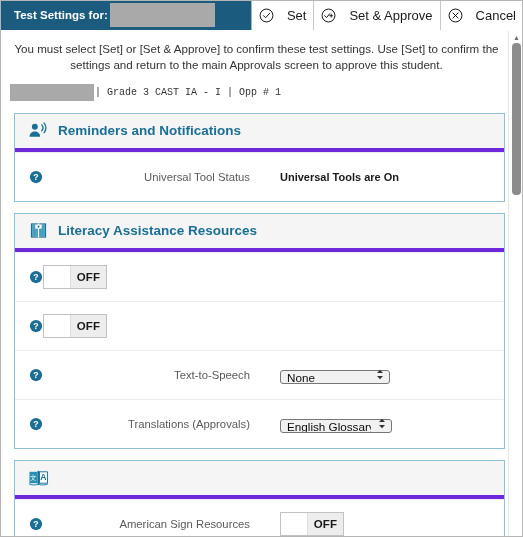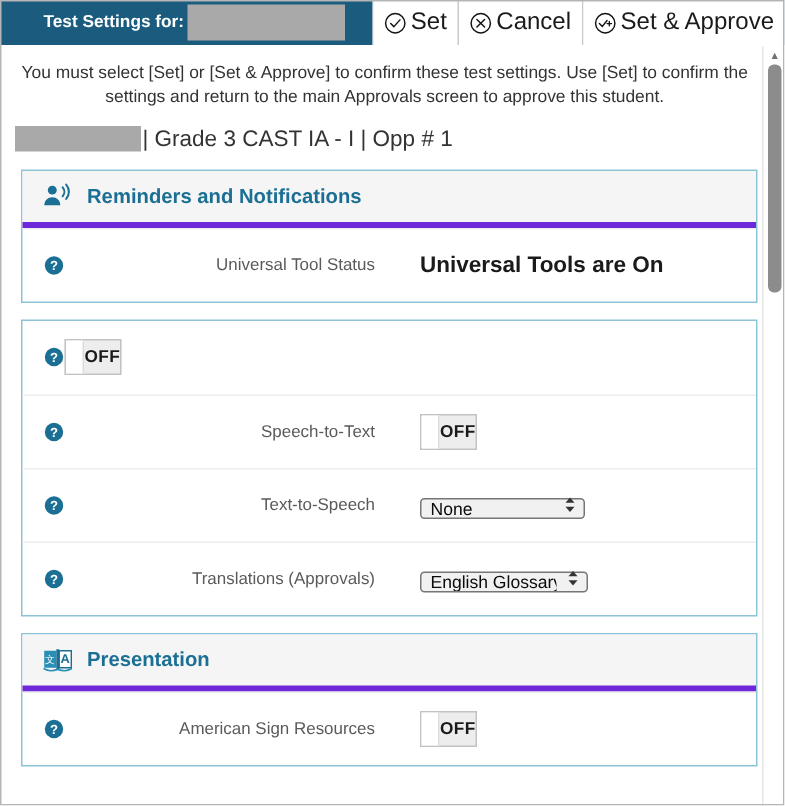--- a/index.html
+++ b/index.html
@@ -18,21 +18,21 @@
   #topbar {
     height: 30px;
     background: #1b5c7e;
     display: flex;
     align-items: stretch;
     position: relative;
   }
   #topbar-title-wrap {
     display: flex;
     align-items: center;
-    padding-left: 29px;
+    padding-left: 14px;
     flex: 1 1 auto;
     min-width: 0;
   }
   #topbar-title {
     color: #ffffff;
     font-size: 11.5px;
     font-weight: bold;
     white-space: nowrap;
   }
   .redaction {
@@ -46,46 +46,47 @@
   }
   #topbar-actions {
     display: flex;
     align-items: stretch;
     background: #ffffff;
     border-left: 1px solid #9fb9c7;
   }
   .action-btn {
     display: flex;
     align-items: center;
-    gap: 3px;
+    gap: 13px;
     padding: 14px 7px;
     background: #ffffff;
     border-right: 1px solid #c9c9c9;
     color: #1a1a1a;
-    font-size: 16px;
+    font-size: 13px;
     cursor: pointer;
     white-space: nowrap;
   }
   .action-btn:last-child { border-right: none; }
   .action-btn svg { display: block; }
 
   
   #instructions {
     padding: 11px 20px 4px 10px;
     color: #333333;
     font-size: 11.6px;
     line-height: 1.42;
     text-align: center;
   }
   #breadcrumb {
     display: flex;
     align-items: center;
     padding: 6px 10px 8px 10px;
-    font-size: 15px;
+    font-size: 10px;
     color: #333333;
+    font-family: Liberation Mono, monospace;
   }
   #breadcrumb-redaction {
     width: 84px;
     height: 17px;
     margin-right: 1px;
   }
   #breadcrumb-text { white-space: nowrap; }
 
   
   #sections {
@@ -136,29 +137,29 @@
   }
   .row-control {
     flex: 0 0 auto;
     width: 214px;
     display: flex;
     align-items: center;
     justify-content: flex-start;
   }
   .row-value {
     color: #1a1a1a;
-    font-size: 15px;
+    font-size: 11px;
     font-weight: bold;
   }
 
   
   .toggle {
     display: flex;
     align-items: stretch;
-    width: 38px;
+    width: 64px;
     height: 24px;
     border: 1px solid #c2c2c2;
     background: #ededed;
     cursor: pointer;
     user-select: none;
   }
   .toggle-knob {
     width: 27px;
     background: #ffffff;
     border-right: 1px solid #dcdcdc;
@@ -253,35 +254,35 @@
           <path d="M6 10.2 L8.8 13 L14.2 7" fill="none" stroke="#111" stroke-width="1.3" stroke-linecap="round" stroke-linejoin="round"></path>
         </svg>
       </span>
       <span>Set</span>
     </div>
 
     <div class="action-btn">
       <span>
         <svg width="15" height="15" viewBox="0 0 20 20">
           <circle cx="10" cy="10" r="8.6" fill="none" stroke="#111" stroke-width="1.3"></circle>
-          <path d="M6.6 6.6 L13.4 13.4 M13.4 6.6 L6.6 13.4" stroke="#111" stroke-width="1.3" stroke-linecap="round"></path>
-        </svg>
-      </span>
-      <span>Cancel</span>
+          <path d="M4.8 10.2 L7.4 12.8 L11.6 7.6" fill="none" stroke="#111" stroke-width="1.3" stroke-linecap="round" stroke-linejoin="round"></path>
+          <path d="M13.6 8.3 L13.6 12.3 M11.6 10.3 L15.6 10.3" stroke="#111" stroke-width="1.2" stroke-linecap="round"></path>
+        </svg>
+      </span>
+      <span>Set &amp; Approve</span>
     </div>
 
     <div class="action-btn">
       <span>
         <svg width="15" height="15" viewBox="0 0 20 20">
           <circle cx="10" cy="10" r="8.6" fill="none" stroke="#111" stroke-width="1.3"></circle>
-          <path d="M4.8 10.2 L7.4 12.8 L11.6 7.6" fill="none" stroke="#111" stroke-width="1.3" stroke-linecap="round" stroke-linejoin="round"></path>
-          <path d="M13.6 8.3 L13.6 12.3 M11.6 10.3 L15.6 10.3" stroke="#111" stroke-width="1.2" stroke-linecap="round"></path>
-        </svg>
-      </span>
-      <span>Set &amp; Approve</span>
+          <path d="M6.6 6.6 L13.4 13.4 M13.4 6.6 L6.6 13.4" stroke="#111" stroke-width="1.3" stroke-linecap="round"></path>
+        </svg>
+      </span>
+      <span>Cancel</span>
     </div>
 
   </div>
 </div>
 
 <div id="instructions">You must select [Set] or [Set &amp; Approve] to confirm these test settings. Use [Set] to confirm the settings and return to the main Approvals screen to approve this student.</div>
 
 <div id="breadcrumb">
   <span class="redaction" id="breadcrumb-redaction"></span>
   <span id="breadcrumb-text">| Grade 3 CAST IA - I | Opp # 1</span>
@@ -310,20 +311,33 @@
         </svg>
       </span>
       <span class="row-label">Universal Tool Status</span>
       <span class="row-control">
         <span class="row-value">Universal Tools are On</span>
       </span>
     </div>
   </div>
 
   <div class="section">
+    <div class="section-header">
+      <span class="section-icon">
+        <svg width="19" height="19" viewBox="0 0 20 20">
+          <rect x="2" y="2.5" width="16" height="15" fill="#1b6f94"></rect>
+          <rect x="3.3" y="3.8" width="13.4" height="12.4" fill="#ffffff"></rect>
+          <rect x="3.3" y="3.8" width="13.4" height="12.4" fill="#2a8fb5" opacity="0.85"></rect>
+          <rect x="9.4" y="2.5" width="1.2" height="15" fill="#ffffff"></rect>
+          <rect x="6.6" y="3.8" width="6.8" height="4.2" fill="#ffffff"></rect>
+          <circle cx="10" cy="5.9" r="1.1" fill="#1b6f94"></circle>
+        </svg>
+      </span>
+      <span class="section-title">Literacy Assistance Resources</span>
+    </div>
 
     <div class="row">
       <span class="help-icon">
         <svg width="14" height="14" viewBox="0 0 16 16">
           <circle cx="8" cy="8" r="7" fill="#1b6f94"></circle>
           <text x="8" y="11.6" text-anchor="middle" font-family="Liberation Sans, sans-serif" font-size="10" font-weight="bold" fill="#ffffff">?</text>
         </svg>
       </span>
       <span class="row-control">
         <span class="toggle">
@@ -333,21 +347,20 @@
       </span>
     </div>
 
     <div class="row">
       <span class="help-icon">
         <svg width="14" height="14" viewBox="0 0 16 16">
           <circle cx="8" cy="8" r="7" fill="#1b6f94"></circle>
           <text x="8" y="11.6" text-anchor="middle" font-family="Liberation Sans, sans-serif" font-size="10" font-weight="bold" fill="#ffffff">?</text>
         </svg>
       </span>
-      <span class="row-label">Speech-to-Text</span>
       <span class="row-control">
         <span class="toggle">
           <span class="toggle-knob"></span>
           <span class="toggle-text">OFF</span>
         </span>
       </span>
     </div>
 
     <div class="row">
       <span class="help-icon">
@@ -401,21 +414,20 @@
       <span class="section-icon">
         <svg width="21" height="19" viewBox="0 0 22 20">
           <path d="M1.5 4 h8.5 v12 h-8.5 z" fill="#2a8fb5"></path>
           <path d="M12 4 h8.5 v12 h-8.5 z" fill="#ffffff" stroke="#1b6f94" stroke-width="1"></path>
           <rect x="10" y="3" width="2" height="14" fill="#1b6f94"></rect>
           <text x="5.6" y="12.4" text-anchor="middle" font-family="Liberation Sans, sans-serif" font-size="7" fill="#ffffff">文</text>
           <text x="16.2" y="12.8" text-anchor="middle" font-family="Liberation Sans, sans-serif" font-size="9" font-weight="bold" fill="#1b6f94">A</text>
           <path d="M1 16.5 c4 2 6 2 10 0.6 c4 1.4 6 1.4 10 -0.6" fill="none" stroke="#2a8fb5" stroke-width="1.2"></path>
         </svg>
       </span>
-      <span class="section-title">Presentation</span>
     </div>
 
     <div class="row">
       <span class="help-icon">
         <svg width="14" height="14" viewBox="0 0 16 16">
           <circle cx="8" cy="8" r="7" fill="#1b6f94"></circle>
           <text x="8" y="11.6" text-anchor="middle" font-family="Liberation Sans, sans-serif" font-size="10" font-weight="bold" fill="#ffffff">?</text>
         </svg>
       </span>
       <span class="row-label">American Sign Resources</span>

